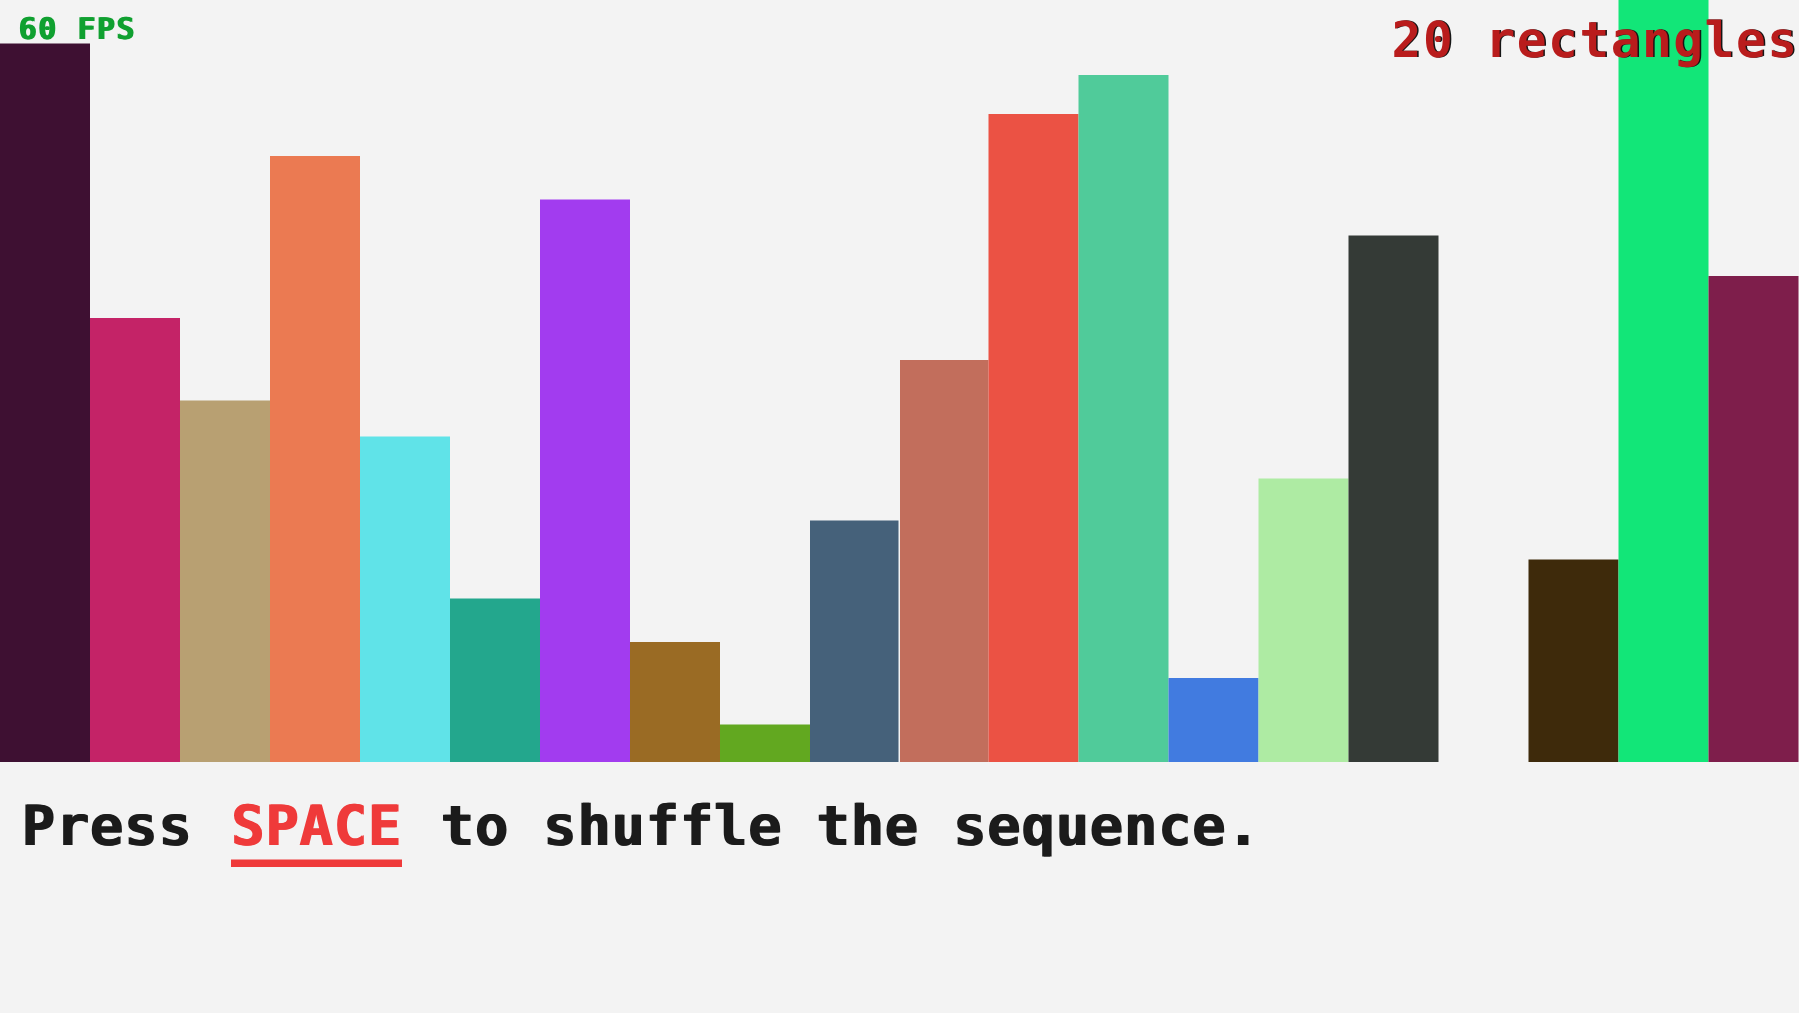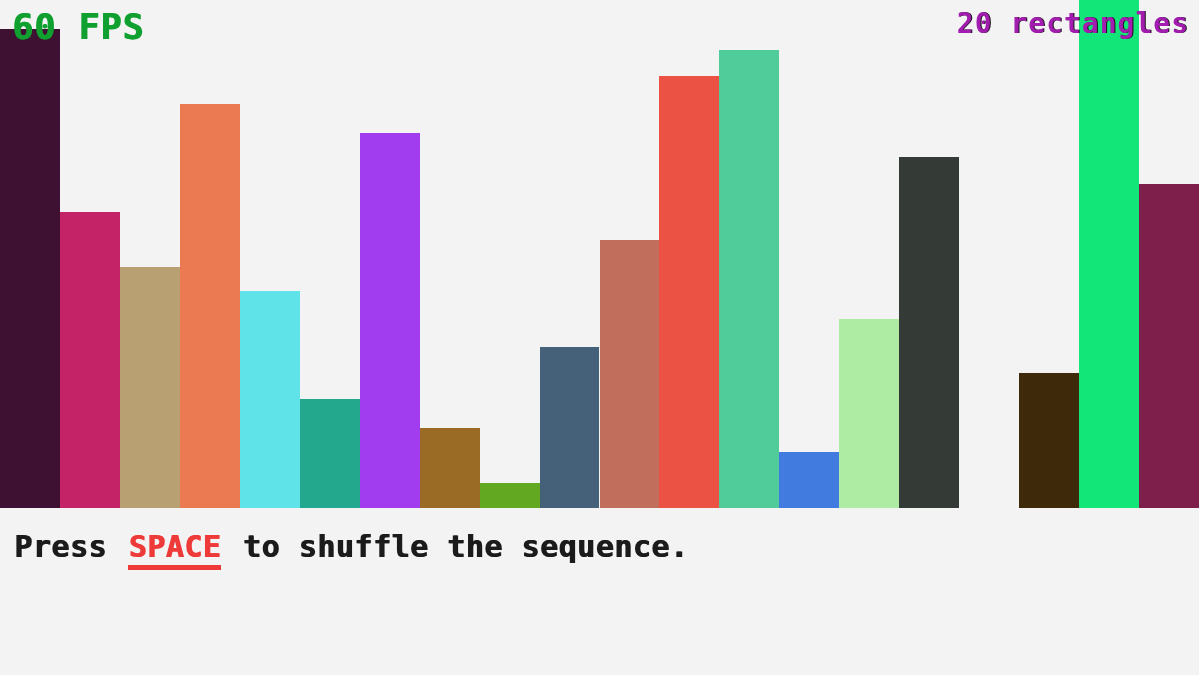--- a/index.html
+++ b/index.html
@@ -40,48 +40,48 @@
     position: absolute;
     font-family: "DejaVu Sans Mono", "Liberation Mono", monospace;
     font-weight: bold;
     letter-spacing: 1px;
     white-space: nowrap;
     -webkit-font-smoothing: none;
   }
   #fps-counter {
     left: 12px;
     top: 7px;
-    font-size: 35px;
+    font-size: 20px;
     color: #10a030;
     text-shadow: 1px 0 0 #10a030;
     text-align: right;
   }
   #rect-count {
-    right: 10px;
+    right: 0;
     top: 7px;
-    font-size: 28px;
-    color: #a21caf;
+    font-size: 33px;
+    color: #b91c1c;
     text-shadow: 1px 0 0 #151515;
   }
 
   
   #instructions {
     position: absolute;
     left: 0;
     top: 509px;
     width: 1199px;
     height: 166px;
     background: #f3f3f3;
     padding: 0;
     box-sizing: border-box;
   }
   .instruction-line {
     position: absolute;
     left: 14px;
-    font-size: 30px;
+    font-size: 37px;
     font-weight: bold;
     color: #1b1b1b;
     letter-spacing: 0.5px;
     white-space: nowrap;
     text-shadow: 1px 0 0 #1b1b1b;
   }
   .instruction-line:nth-of-type(1) { top: 20px; }
   .instruction-line:nth-of-type(2) { top: 68px; }
   .instruction-line:nth-of-type(3) { top: 116px; }
   .key {

